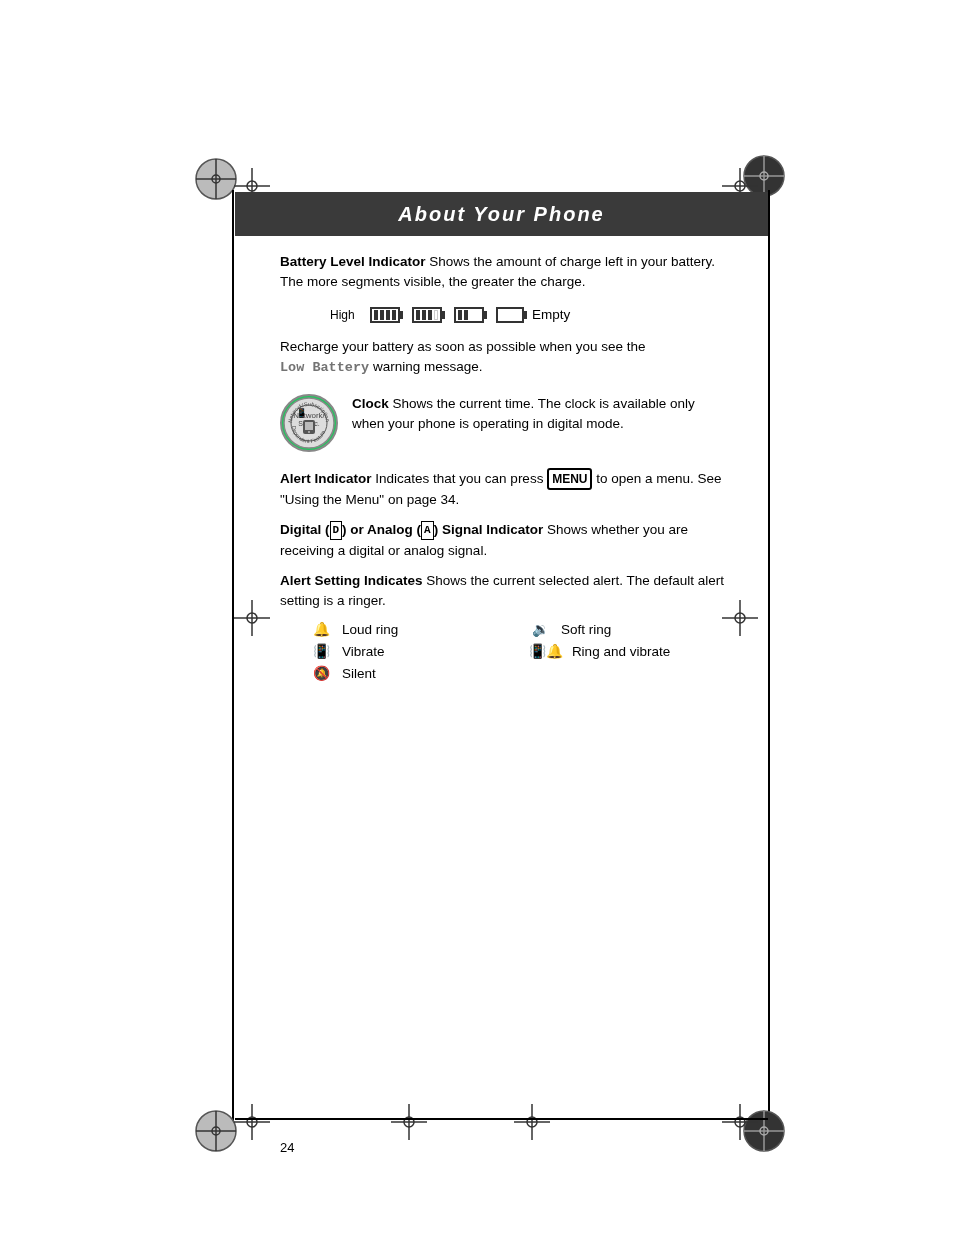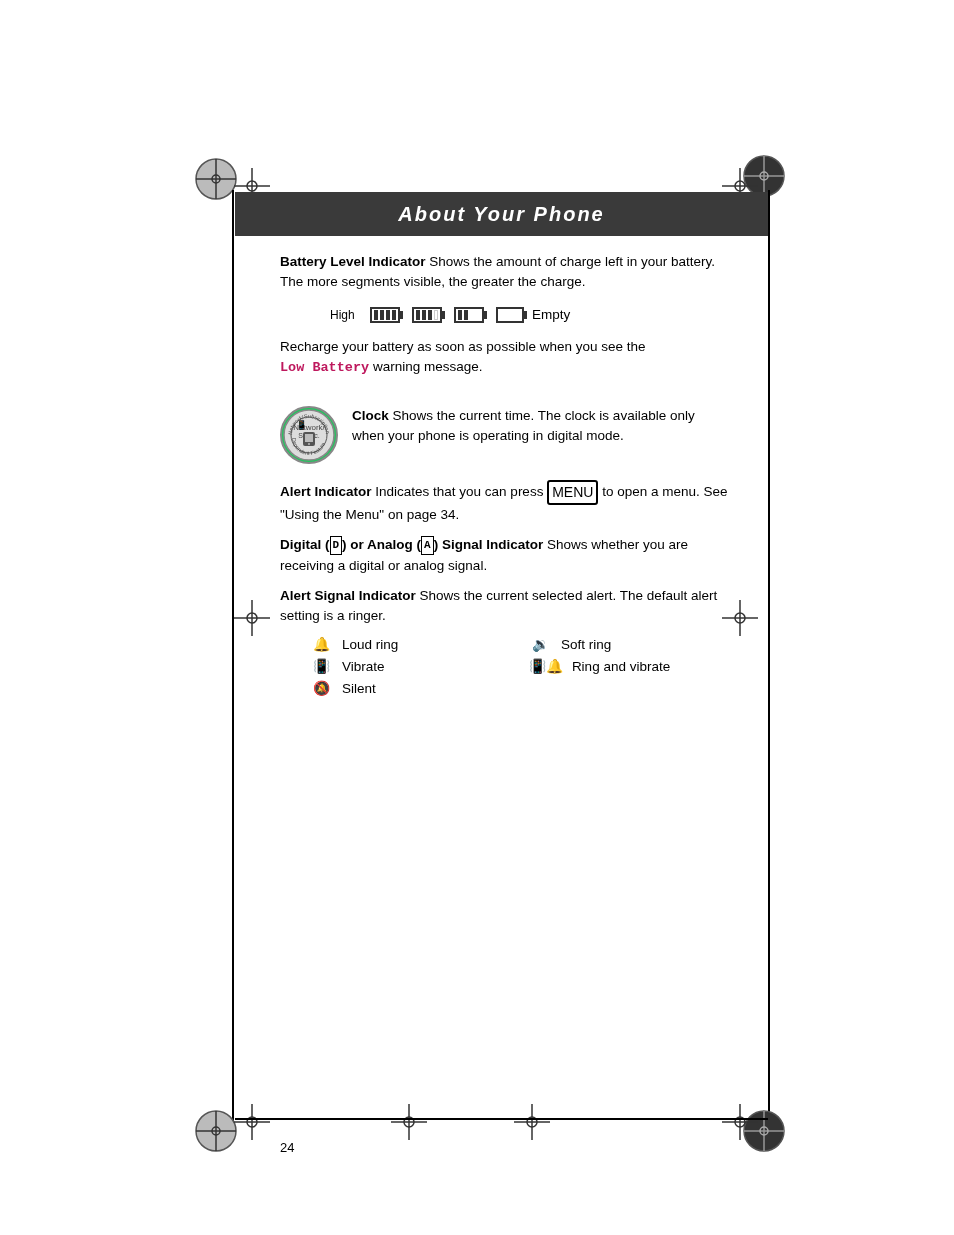--- a/index.html
+++ b/index.html
@@ -86,27 +86,27 @@
     }
 
     .empty-label {
       font-size: 13.5px;
     }
 
     
     .recharge-text {
       font-size: 13.5px;
       line-height: 1.5;
-      margin-bottom: 28px;
+      margin-bottom: 16px;
     }
 
     .low-battery {
       font-family: 'Courier New', monospace;
       font-weight: bold;
-      color: #be185d;
+      color: #737373;
     }
 
     
     .clock-section {
       display: flex;
       gap: 14px;
       margin-bottom: 16px;
       align-items: flex-start;
     }
 
@@ -144,22 +144,22 @@
     .menu-section p {
       font-size: 13.5px;
       line-height: 1.5;
     }
 
     .menu-btn {
       display: inline-block;
       border: 2px solid #000;
       border-radius: 3px;
       padding: 0 3px;
-      font-size: 14px;
-      font-weight: normal;
+      font-size: 12px;
+      font-weight: bold;
       vertical-align: middle;
     }
 
     
     .signal-section {
       margin-bottom: 10px;
     }
     .signal-section p {
       font-size: 13.5px;
       line-height: 1.5;
@@ -385,21 +385,21 @@
 
     <div class="signal-section">
       <p>
         <span class="bold-term">Digital (<span class="signal-d">D</span>) or Analog (<span class="signal-a">A</span>) Signal Indicator</span>
         <span>  Shows whether you are receiving a digital or analog signal.</span>
       </p>
     </div>
 
     <div class="alert-section">
       <p>
-        <span class="bold-term">Alert Signal Indicator</span>
+        <span class="bold-term">Alert Setting Indicates</span>
         <span>  Shows the current selected alert. The default alert setting is a ringer.</span>
       </p>
 
       <div class="alert-grid">
 
         <div class="alert-item">
           <span class="alert-sym">🔔</span>
           <span>Loud ring</span>
         </div>
         <div class="alert-item">

